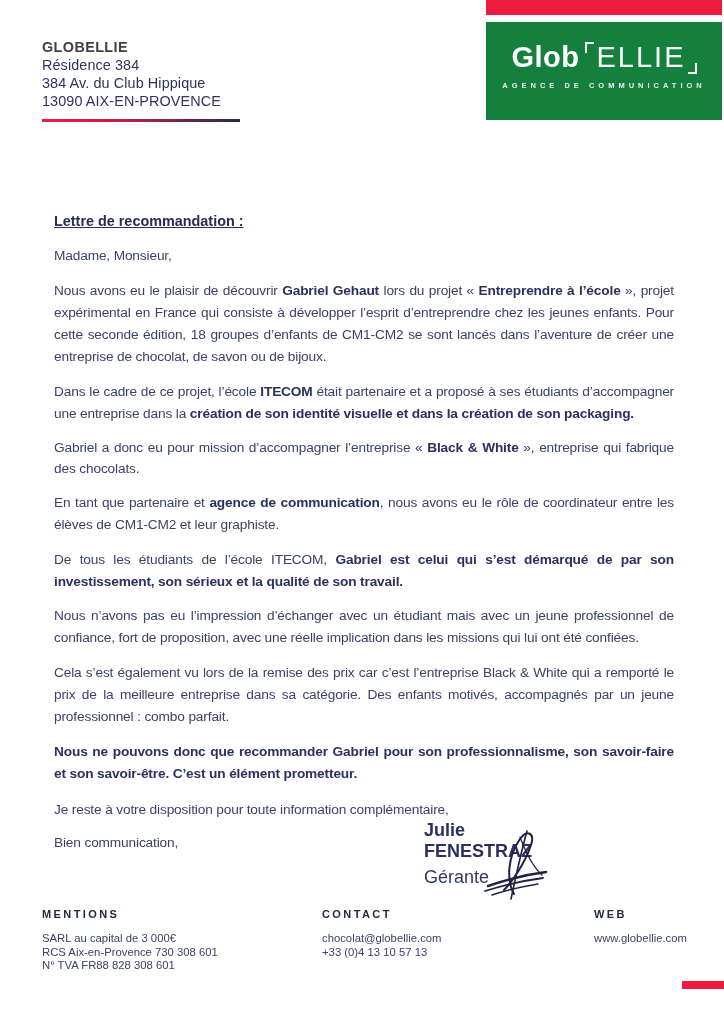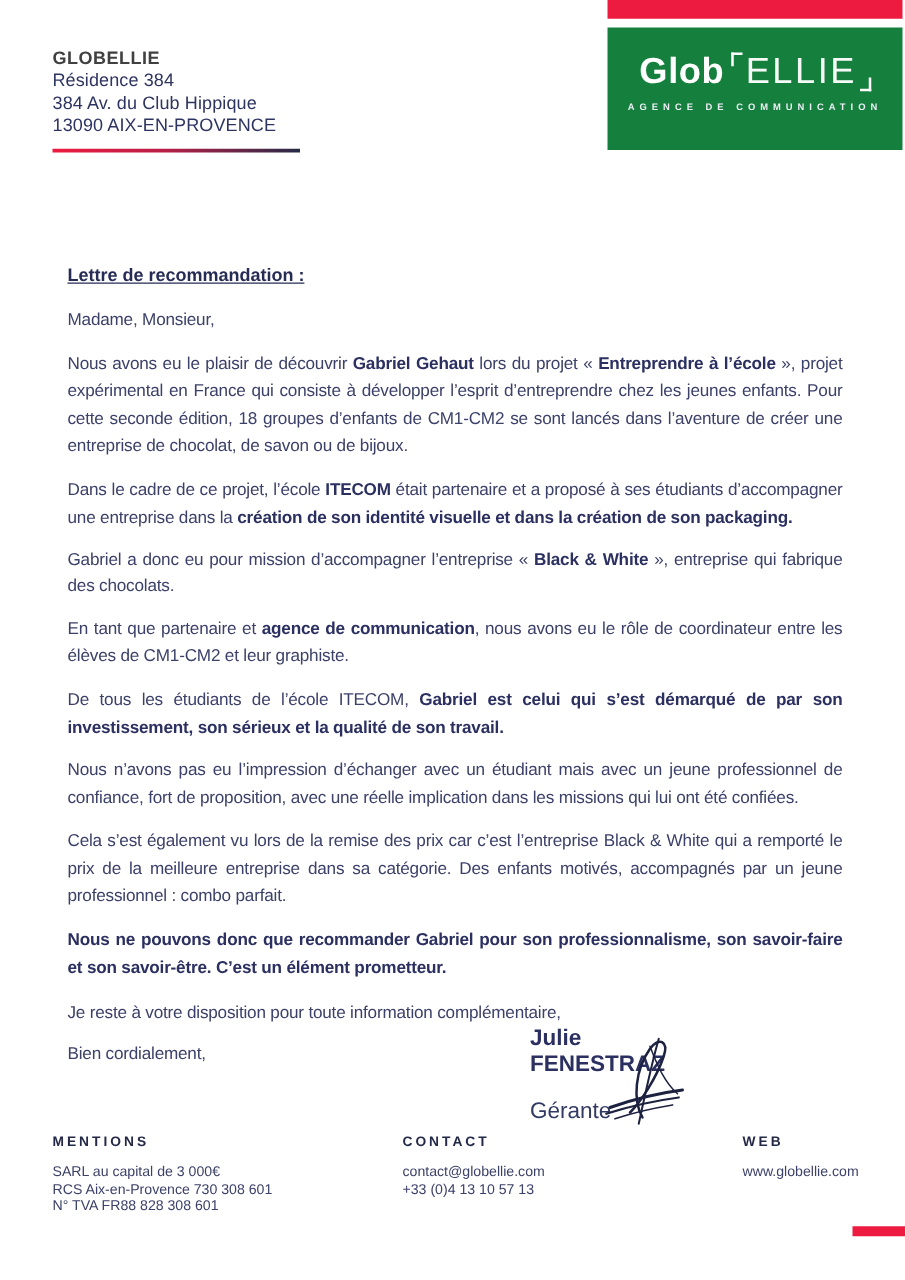--- a/index.html
+++ b/index.html
@@ -34,21 +34,21 @@
   .body p { margin:12px; }
   .subject { font-weight:700; text-decoration:underline; color:#272c55;
              margin-bottom:8px !important; font-size:14.4px; letter-spacing:0; }
   .salutation { margin-bottom:14px !important; }
   .group { margin-bottom:14px; }
   .body b { font-weight:700; color:#2b3060; }
   
   .signature { position:absolute; left:424px; top:820px; width:150px;
                font-size:18px; color:#333a63; }
   .sig-name { font-weight:700; color:#2b3060; }
-  .sig-title { margin-top:16px; }
+  .sig-title { margin-top:5px; }
   .sig-svg { position:absolute; left:56px; top:8px; }
   
   .fcol { position:absolute; top:908px; font-size:11.3px; line-height:13.8px; color:#3c4169; }
   .fcol .fhead { font-size:11px; font-weight:700; letter-spacing:2.4px; color:#232946;
                  margin-bottom:10px; }
   .fcol-1 { left:42px; } .fcol-2 { left:322px; } .fcol-3 { left:594px; }
   .corner-redbar { position:absolute; left:682px; top:981px; width:42px; height:8px; background:#ee1b40; }
 </style>
 </head>
 <body>
@@ -89,21 +89,21 @@
       <p><span>Nous n’avons pas eu l’impression d’échanger avec un étudiant mais avec un jeune professionnel de confiance, fort de proposition, avec une réelle implication dans les missions qui lui ont été confiées.</span></p>
     </div>
     <div class="group">
       <p><span>Cela s’est également vu lors de la remise des prix car c’est l’entreprise Black &amp; White qui a remporté le prix de la meilleure entreprise dans sa catégorie. Des enfants motivés, accompagnés par un jeune professionnel : combo parfait.</span></p>
     </div>
     <div class="group">
       <p><b>Nous ne pouvons donc que recommander Gabriel pour son professionnalisme, son savoir-faire et son savoir-être. C’est un élément prometteur.</b></p>
     </div>
     <div class="group">
       <p>Je reste à votre disposition pour toute information complémentaire,</p>
-      <p>Bien cordialement,</p>
+      <p>Bien communication,</p>
     </div>
   </div>
 
   <div class="signature">
     <div class="sig-name">Julie FENESTRAZ</div>
     <div class="sig-title">Gérante</div>
     <svg class="sig-svg" width="82" height="74" viewBox="0 0 82 74">
       <g fill="none" stroke="#1d2240" stroke-linecap="round">
         <path d="M34 66 C26 52 28 28 40 11 C47 1 55 5 51 17 C45 35 32 54 24 62" stroke-width="2"></path>
         <path d="M47 3 C41 24 36 48 31 71" stroke-width="1.6"></path>
@@ -116,21 +116,21 @@
   </div>
 
   <div class="fcol fcol-1">
     <div class="fhead">MENTIONS</div>
     <div>SARL au capital de 3 000€</div>
     <div>RCS Aix-en-Provence 730 308 601</div>
     <div>N° TVA FR88 828 308 601</div>
   </div>
   <div class="fcol fcol-2">
     <div class="fhead">CONTACT</div>
-    <div>contact@globellie.com</div>
+    <div>chocolat@globellie.com</div>
     <div>+33 (0)4 13 10 57 13</div>
   </div>
   <div class="fcol fcol-3">
     <div class="fhead">WEB</div>
     <div>www.globellie.com</div>
   </div>
 
   <div class="corner-redbar"></div>
 </div>
 

